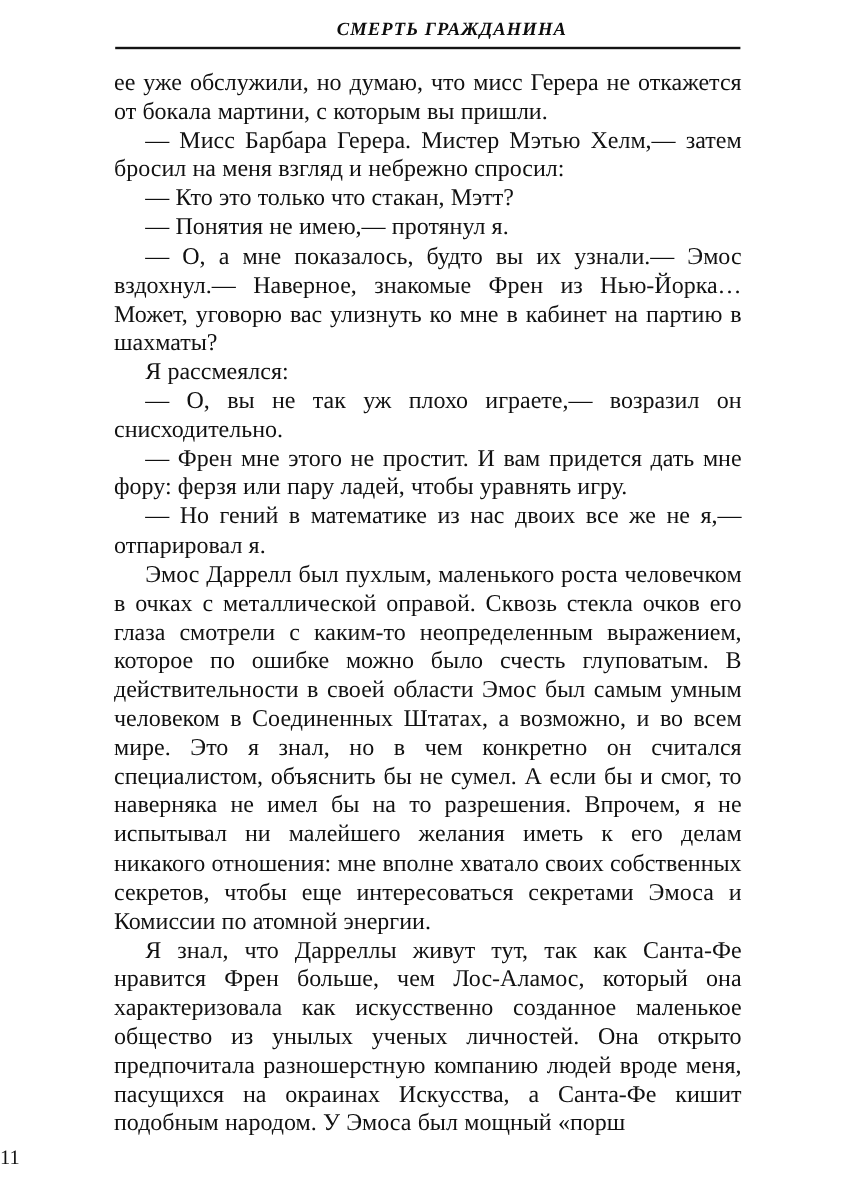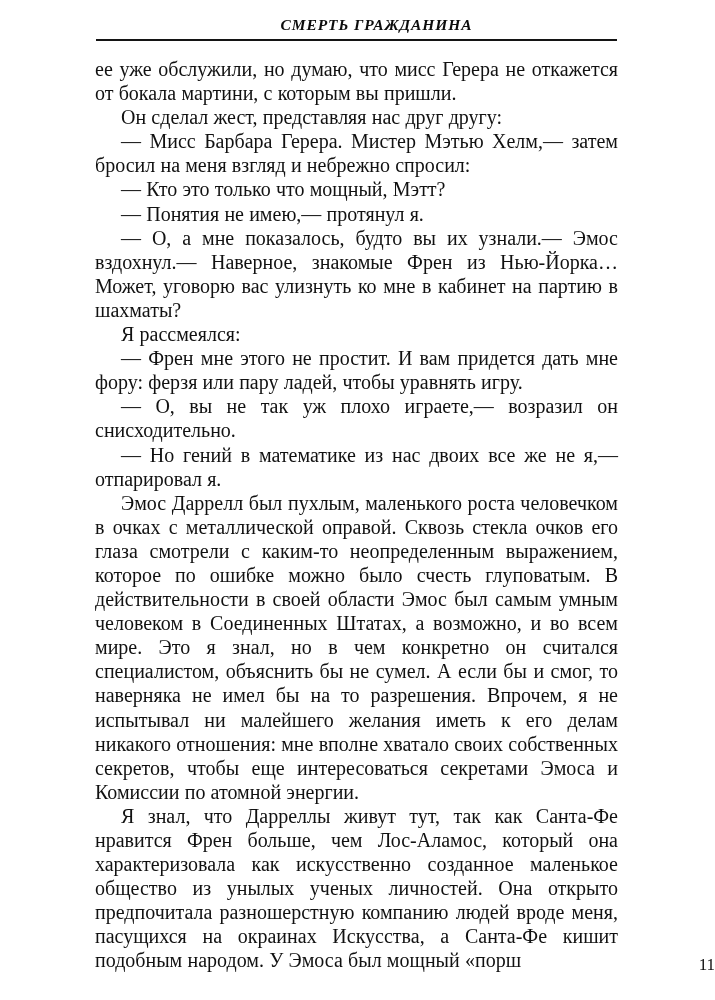--- a/index.html
+++ b/index.html
@@ -66,44 +66,43 @@
   .para.dialogue {
     text-indent: 26px;
   }
 
   
   .folio {
     position: absolute;
     top: 955px;
     left: 0;
     width: 715px;
-    text-align: right;
+    text-align: left;
     font-size: 17px;
     color: #111111;
   }
 </style>
 </head>
 <body>
 
 <div class="page">
 
   <div class="running-head">СМЕРТЬ ГРАЖДАНИНА</div>
 
   <div class="head-rule"></div>
 
   <div class="textblock">
     <p class="para cont">ее уже обслужили, но думаю, что мисс Герера не откажется от бокала мартини, с которым вы пришли.</p>
-    <p class="para">Он сделал жест, представляя нас друг другу:</p>
     <p class="para dialogue">— Мисс Барбара Герера. Мистер Мэтью Хелм,— затем бросил на меня взгляд и небрежно спросил:</p>
-    <p class="para dialogue">— Кто это только что мощный, Мэтт?</p>
+    <p class="para dialogue">— Кто это только что стакан, Мэтт?</p>
     <p class="para dialogue">— Понятия не имею,— протянул я.</p>
     <p class="para dialogue">— О, а мне показалось, будто вы их узнали.— Эмос вздохнул.— Наверное, знакомые Френ из Нью-Йорка… Может, уговорю вас улизнуть ко мне в кабинет на партию в шахматы?</p>
     <p class="para">Я рассмеялся:</p>
+    <p class="para dialogue">— О, вы не так уж плохо играете,— возразил он снисходительно.</p>
     <p class="para dialogue">— Френ мне этого не простит. И вам придется дать мне фору: ферзя или пару ладей, чтобы уравнять игру.</p>
-    <p class="para dialogue">— О, вы не так уж плохо играете,— возразил он снисходительно.</p>
     <p class="para dialogue">— Но гений в математике из нас двоих все же не я,— отпарировал я.</p>
     <p class="para">Эмос Даррелл был пухлым, маленького роста человечком в очках с металлической оправой. Сквозь стекла очков его глаза смотрели с каким-то неопределенным выражением, которое по ошибке можно было счесть глуповатым. В действительности в своей области Эмос был самым умным человеком в Соединенных Штатах, а возможно, и во всем мире. Это я знал, но в чем конкретно он считался специалистом, объяснить бы не сумел. А если бы и смог, то наверняка не имел бы на то разрешения. Впрочем, я не испытывал ни малейшего желания иметь к его делам никакого отношения: мне вполне хватало своих собственных секретов, чтобы еще интересоваться секретами Эмоса и Комиссии по атомной энергии.</p>
     <p class="para">Я знал, что Дарреллы живут тут, так как Санта-Фе нравится Френ больше, чем Лос-Аламос, который она характеризовала как искусственно созданное маленькое общество из унылых ученых личностей. Она открыто предпочитала разношерстную компанию людей вроде меня, пасущихся на окраинах Искусства, а Санта-Фе кишит подобным народом. У Эмоса был мощный «порш</p>
   </div>
 
   <div class="folio">11</div>
 
 </div>
 
 </body></html>

